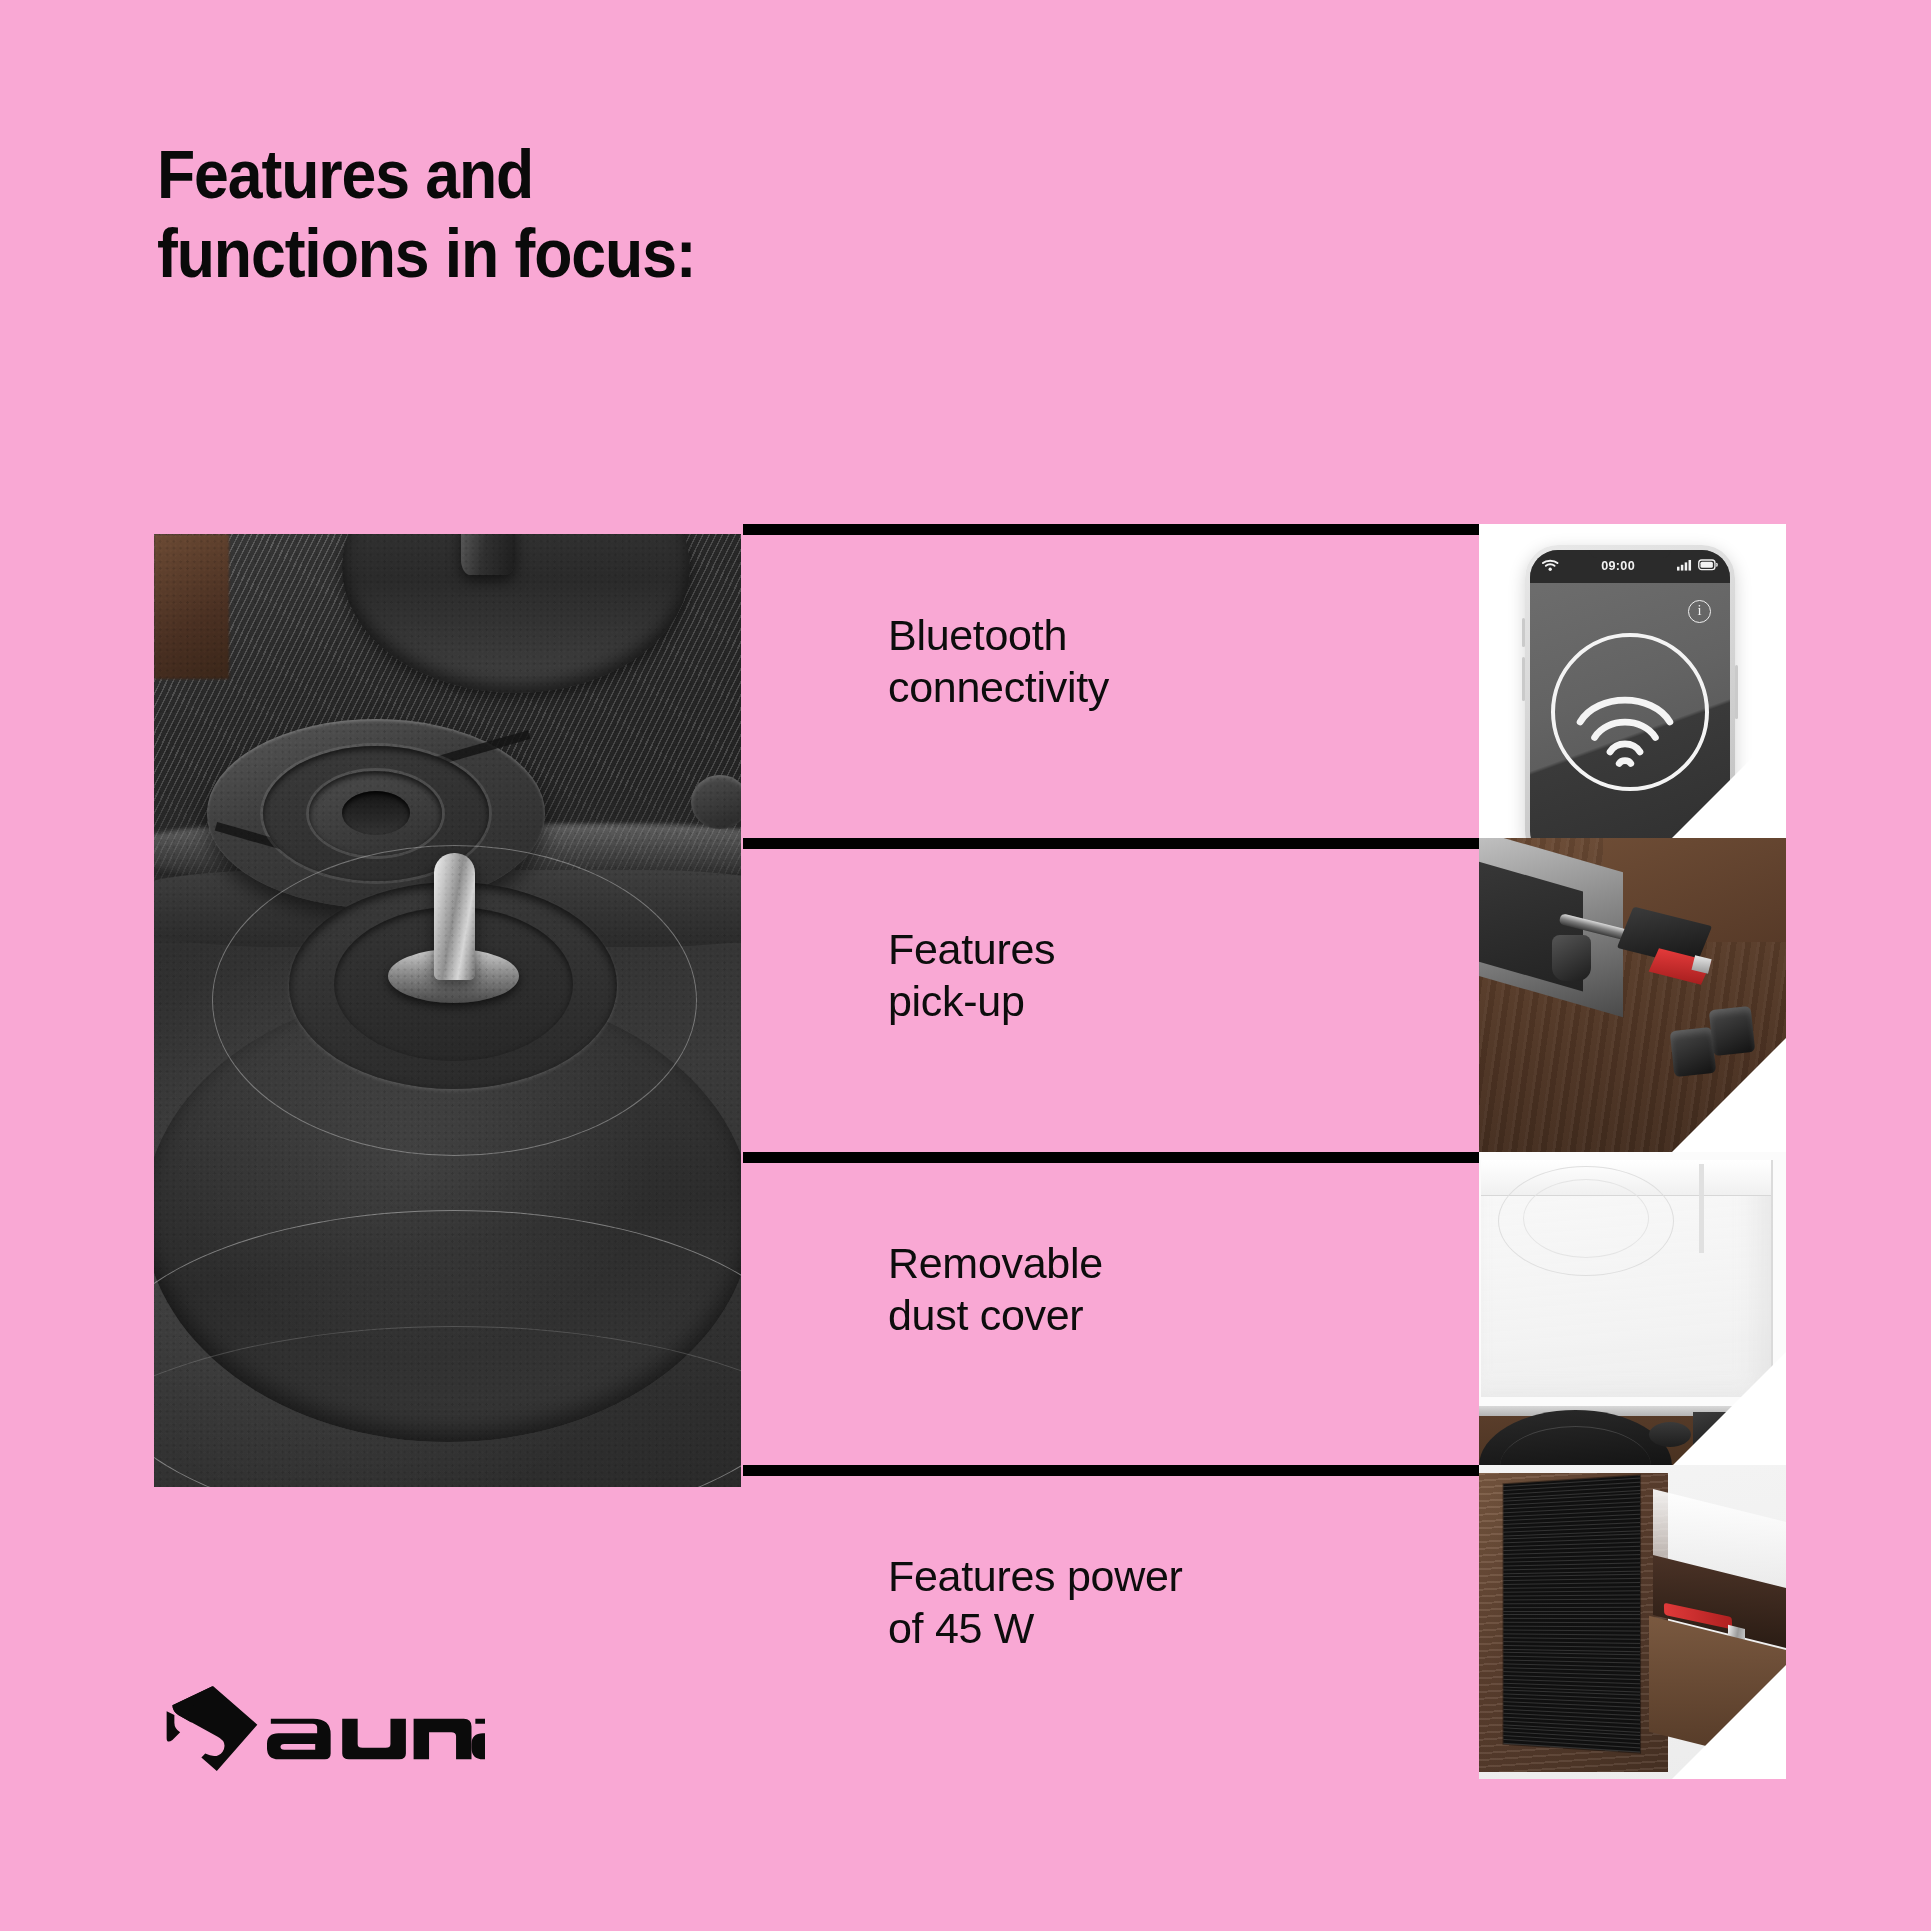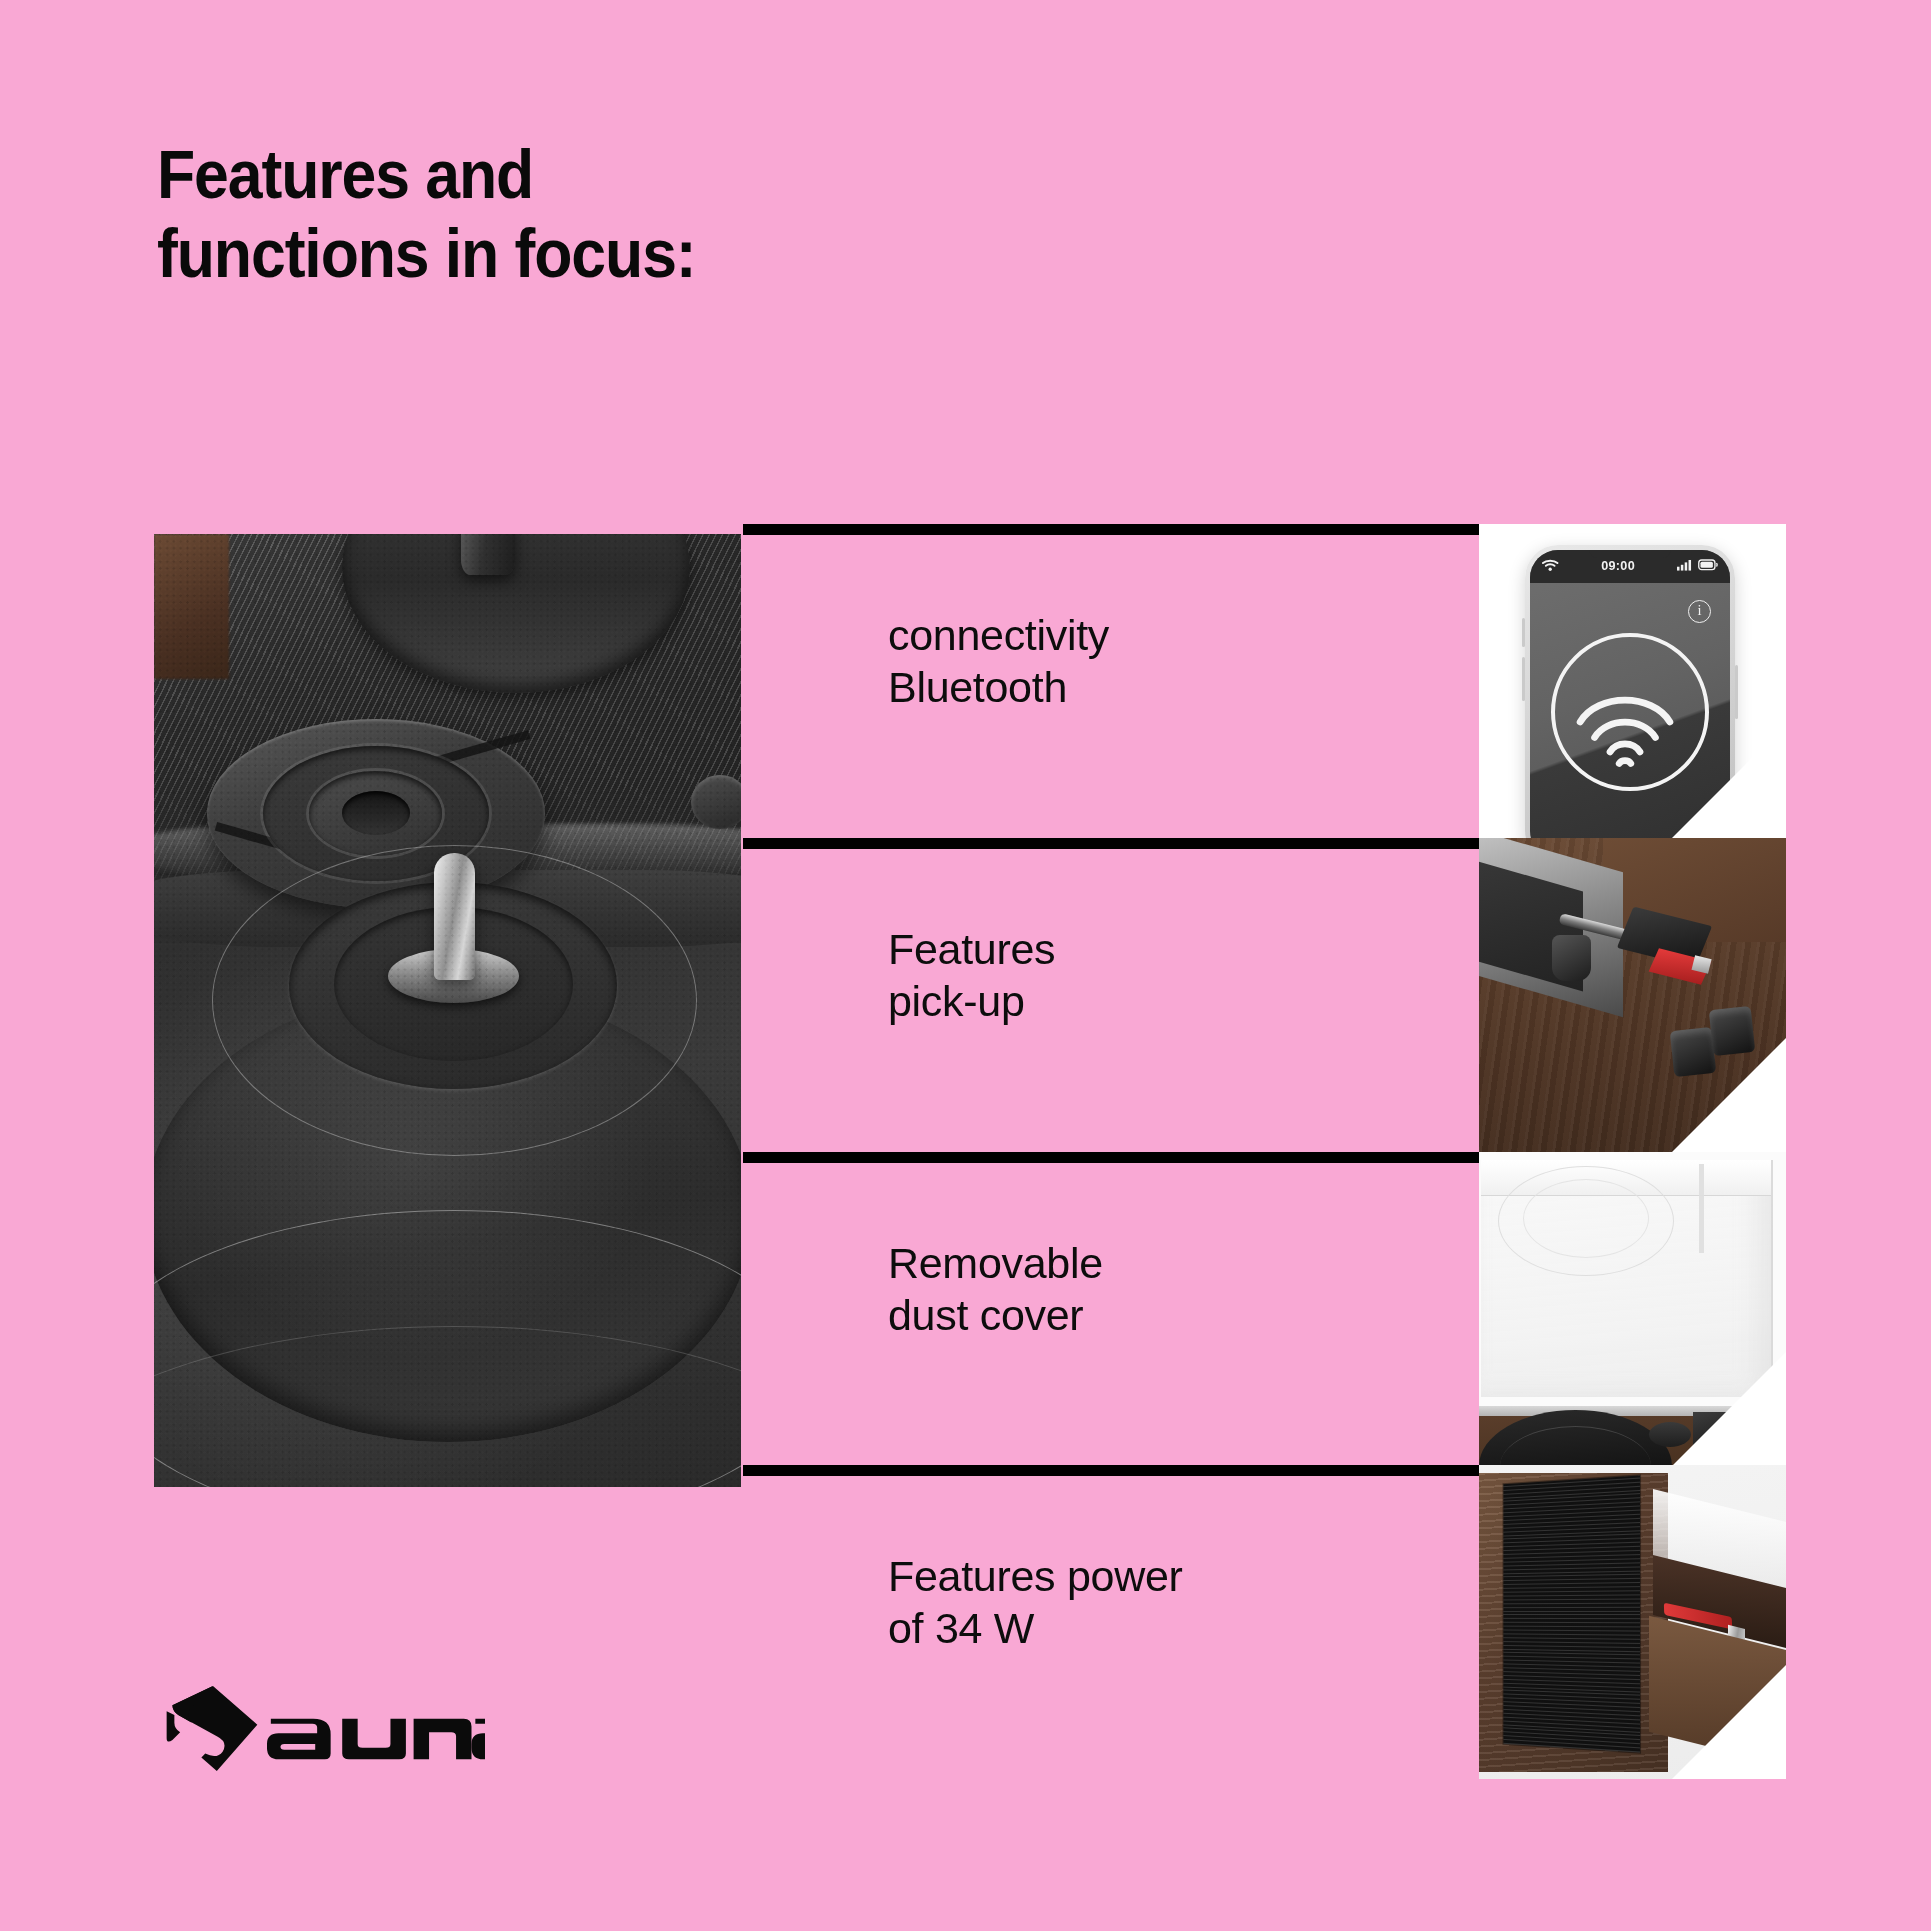--- a/index.html
+++ b/index.html
@@ -433,22 +433,22 @@
     <div class="plat-arc"></div>
     <div class="plat-arc2"></div>
     <div class="grain"></div>
   </div>
 
   <div class="rows">
 
     <div class="row" style="top:0px;">
       <div class="divider"></div>
       <div class="row-label" style="top:85px;">
+        <div>Bluetooth</div>
         <div>connectivity</div>
-        <div>Bluetooth</div>
       </div>
       <div class="thumb t1">
         <div class="phone">
           <div class="btn-l"></div>
           <div class="btn-l2"></div>
           <div class="btn-r"></div>
           <div class="screen">
             <div class="statusbar">
               <span>
                 <svg width="16.4" height="12.6" viewBox="0 0 17 13">
@@ -534,21 +534,21 @@
         <div class="recess"></div>
         <div class="armblk"></div>
         <div class="fold"></div>
       </div>
     </div>
 
     <div class="row" style="top:941px;">
       <div class="divider"></div>
       <div class="row-label" style="top:85px;width:618px;">
         <div>Features power</div>
-        <div>of 34 W</div>
+        <div>of 45 W</div>
       </div>
       <div class="thumb t4">
         <div class="cab">
           <div class="cabgrain"></div>
         </div>
         <div class="grille"></div>
         <div class="glass"></div>
         <div class="glassdark"></div>
         <div class="redbar"></div>
         <div class="chrome"></div>

